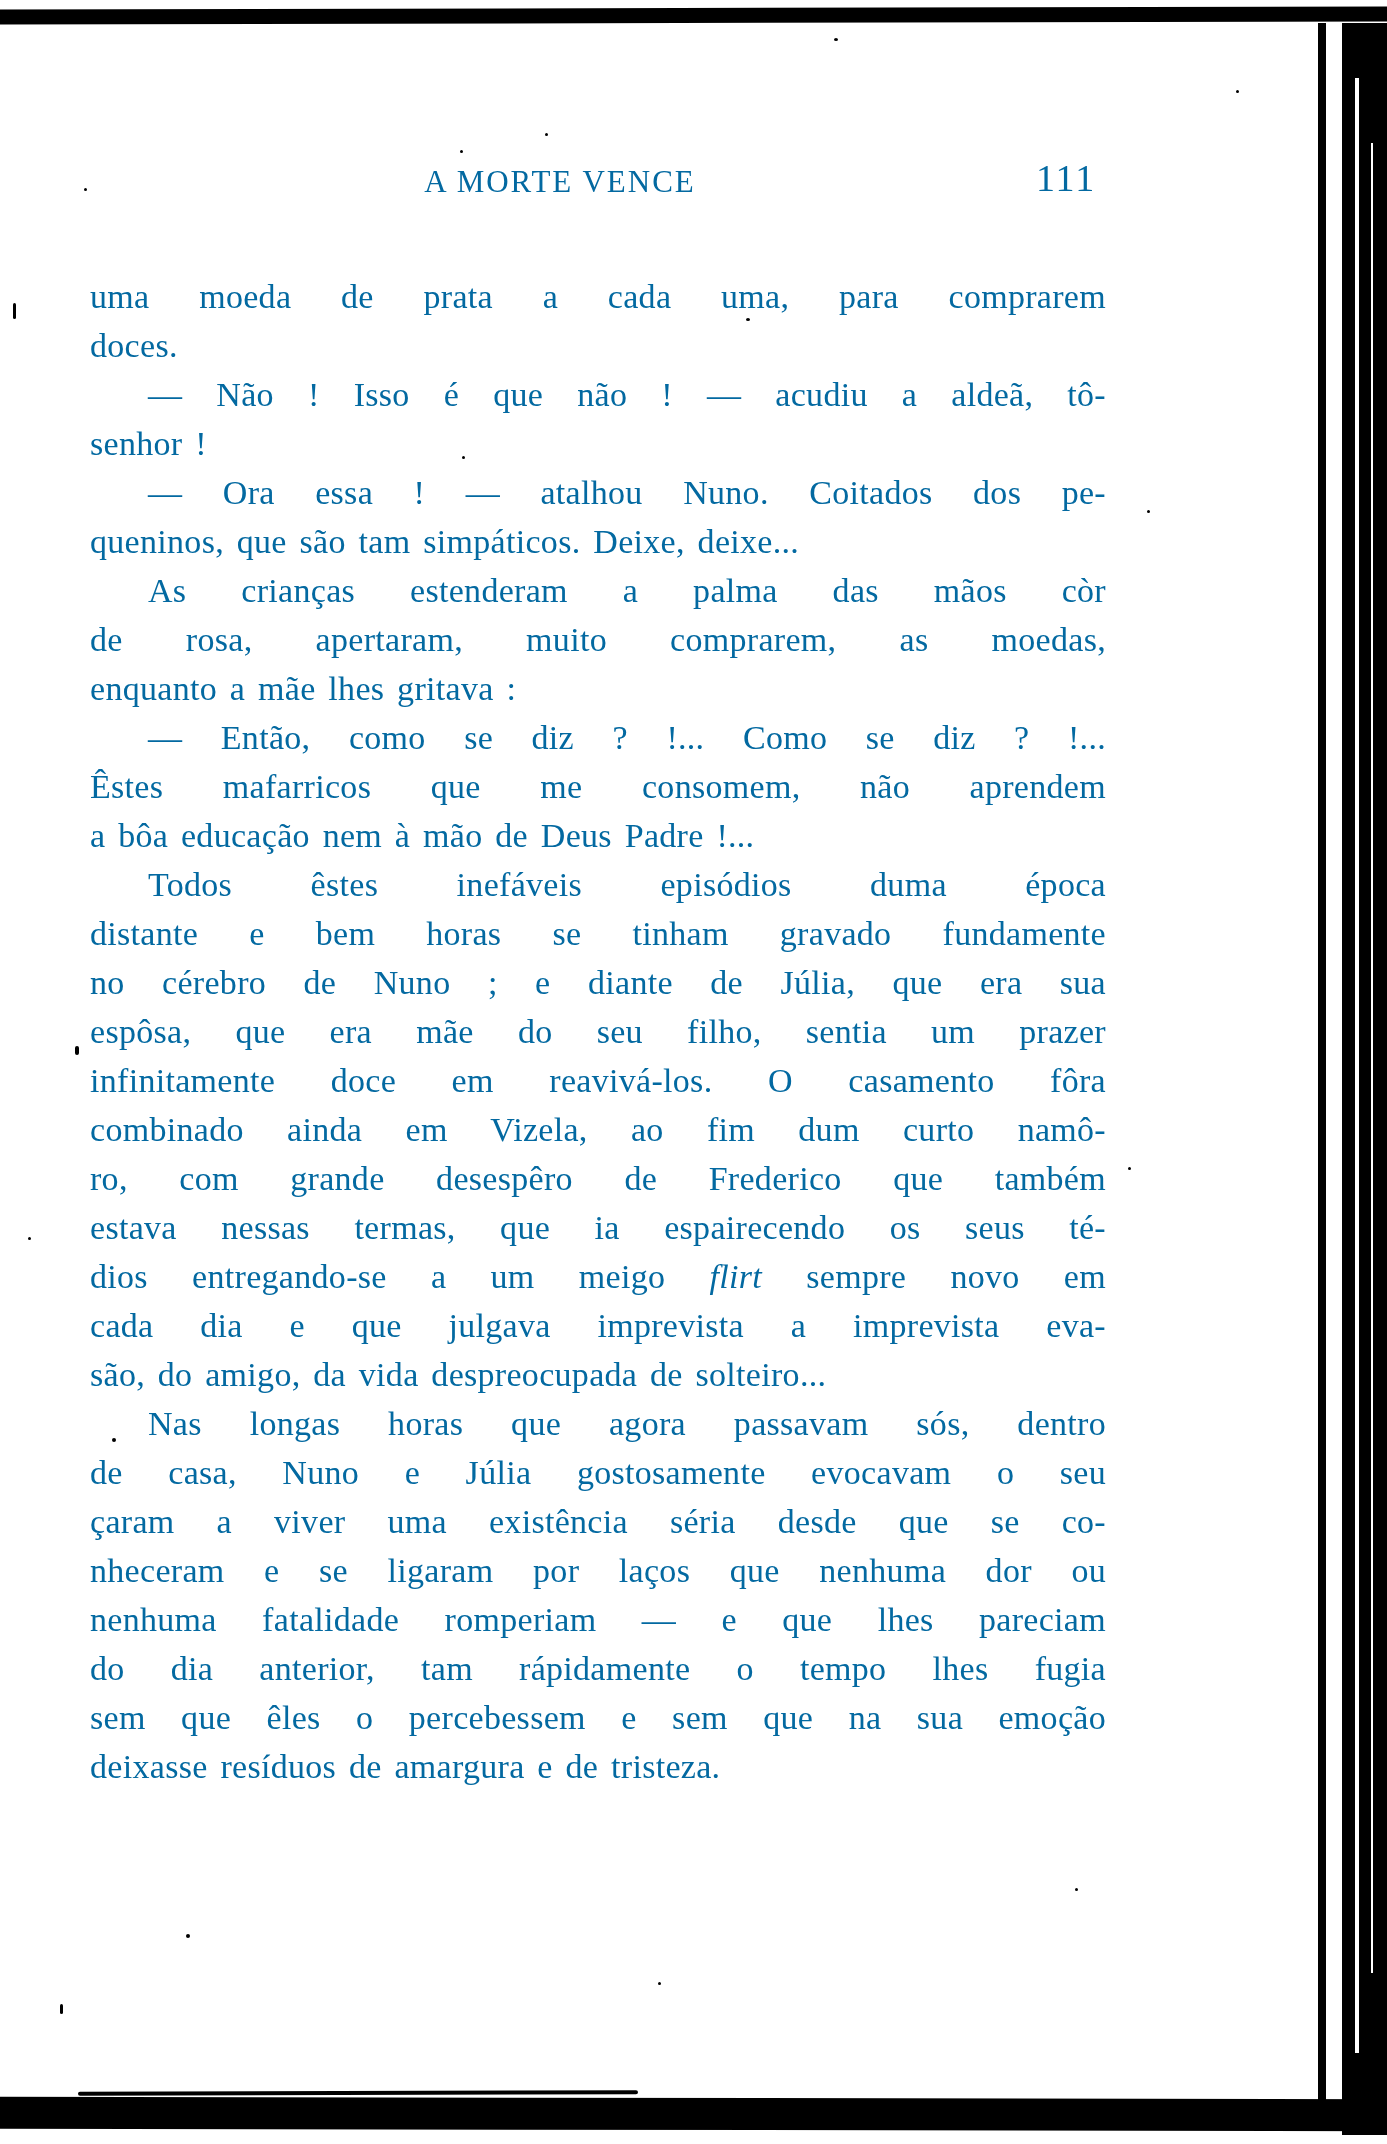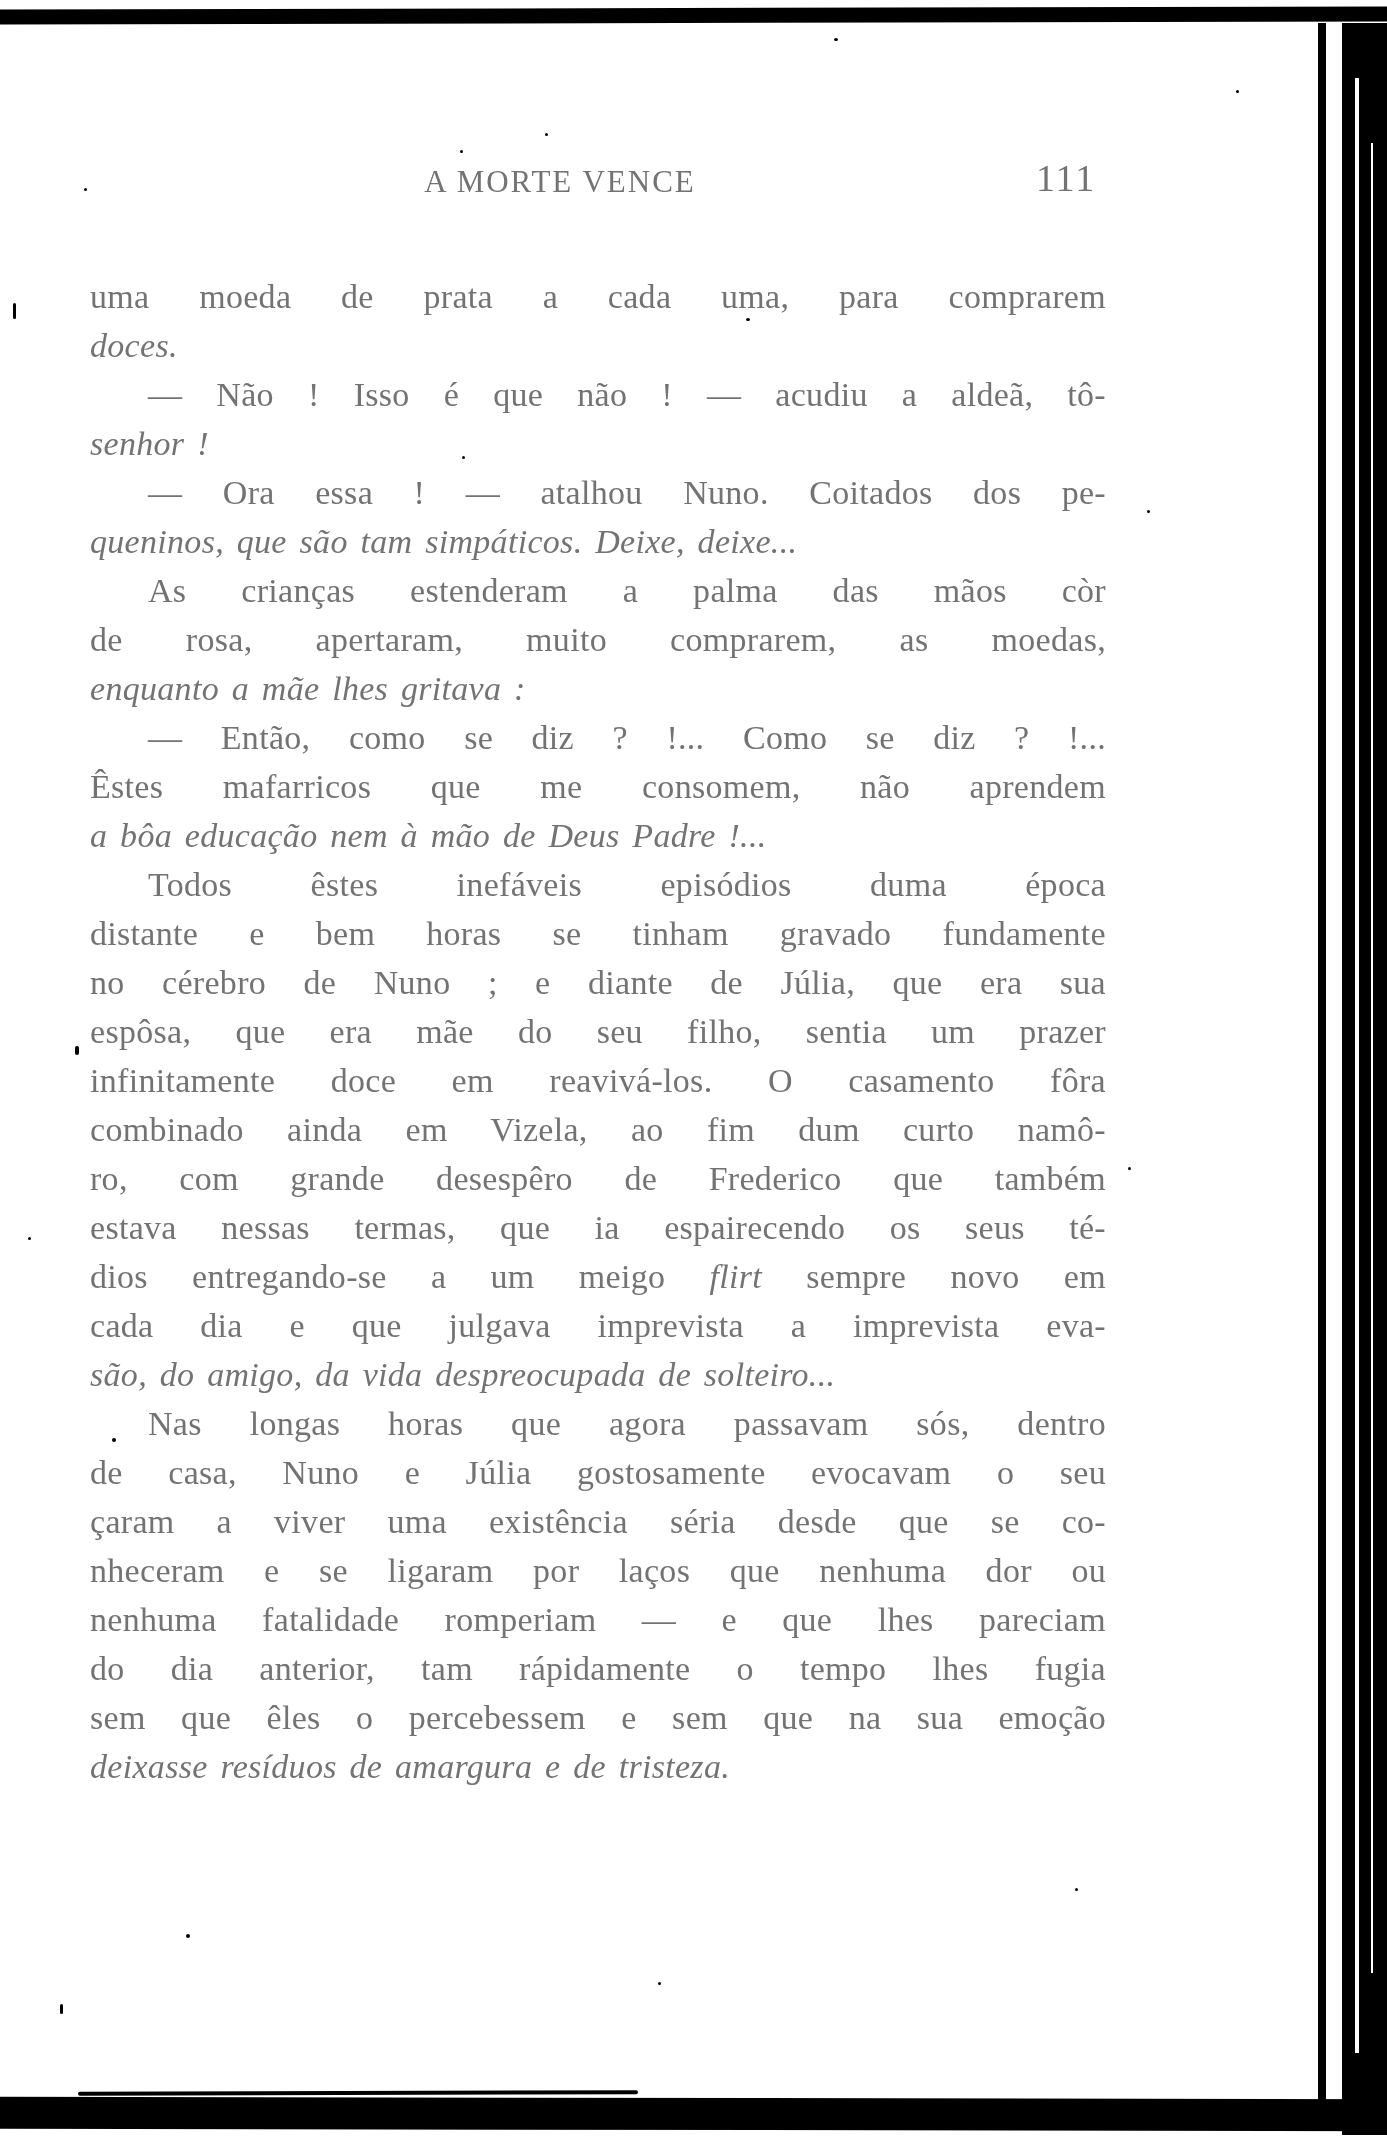--- a/index.html
+++ b/index.html
@@ -3,21 +3,21 @@
 <meta charset="utf-8">
 <style>
   html, body { margin: 0; padding: 0; background: #ffffff; }
   .page {
     position: relative;
     width: 1387px;
     height: 2144px;
     background: #ffffff;
     overflow: hidden;
     font-family: "Liberation Serif", serif;
-    color: #737373;
+    color: #0369a1;
   }
   
   .edge-top {
     position: absolute; left: 0; top: 8px; width: 1387px; height: 15px;
     background: #000; transform: rotate(-0.12deg);
   }
   .edge-bottom {
     position: absolute; left: 0; top: 2098px; width: 1387px; height: 32px;
     background: #000; transform: rotate(0.1deg);
   }
@@ -50,21 +50,21 @@
     position: absolute; left: 1036px; top: 156px;
     font-size: 38px; letter-spacing: 2px;
   }
   
   .text-block {
     position: absolute; left: 90px; top: 272px; width: 1016px;
     font-size: 34px; line-height: 49px; letter-spacing: 0.3px;
   }
   .line { text-align: justify; text-align-last: justify; }
   .line.indent { text-indent: 58px; }
-  .line.para-end { text-align-last: auto; word-spacing: 4px; font-style: italic; }
+  .line.para-end { text-align-last: auto; word-spacing: 4px; }
   
   .speck { position: absolute; background: #000; border-radius: 50%; }
   .dash  { position: absolute; background: #000; border-radius: 2px; }
 </style>
 </head>
 <body>
 
 <div class="page">
 
   <div class="edge-top"></div>

